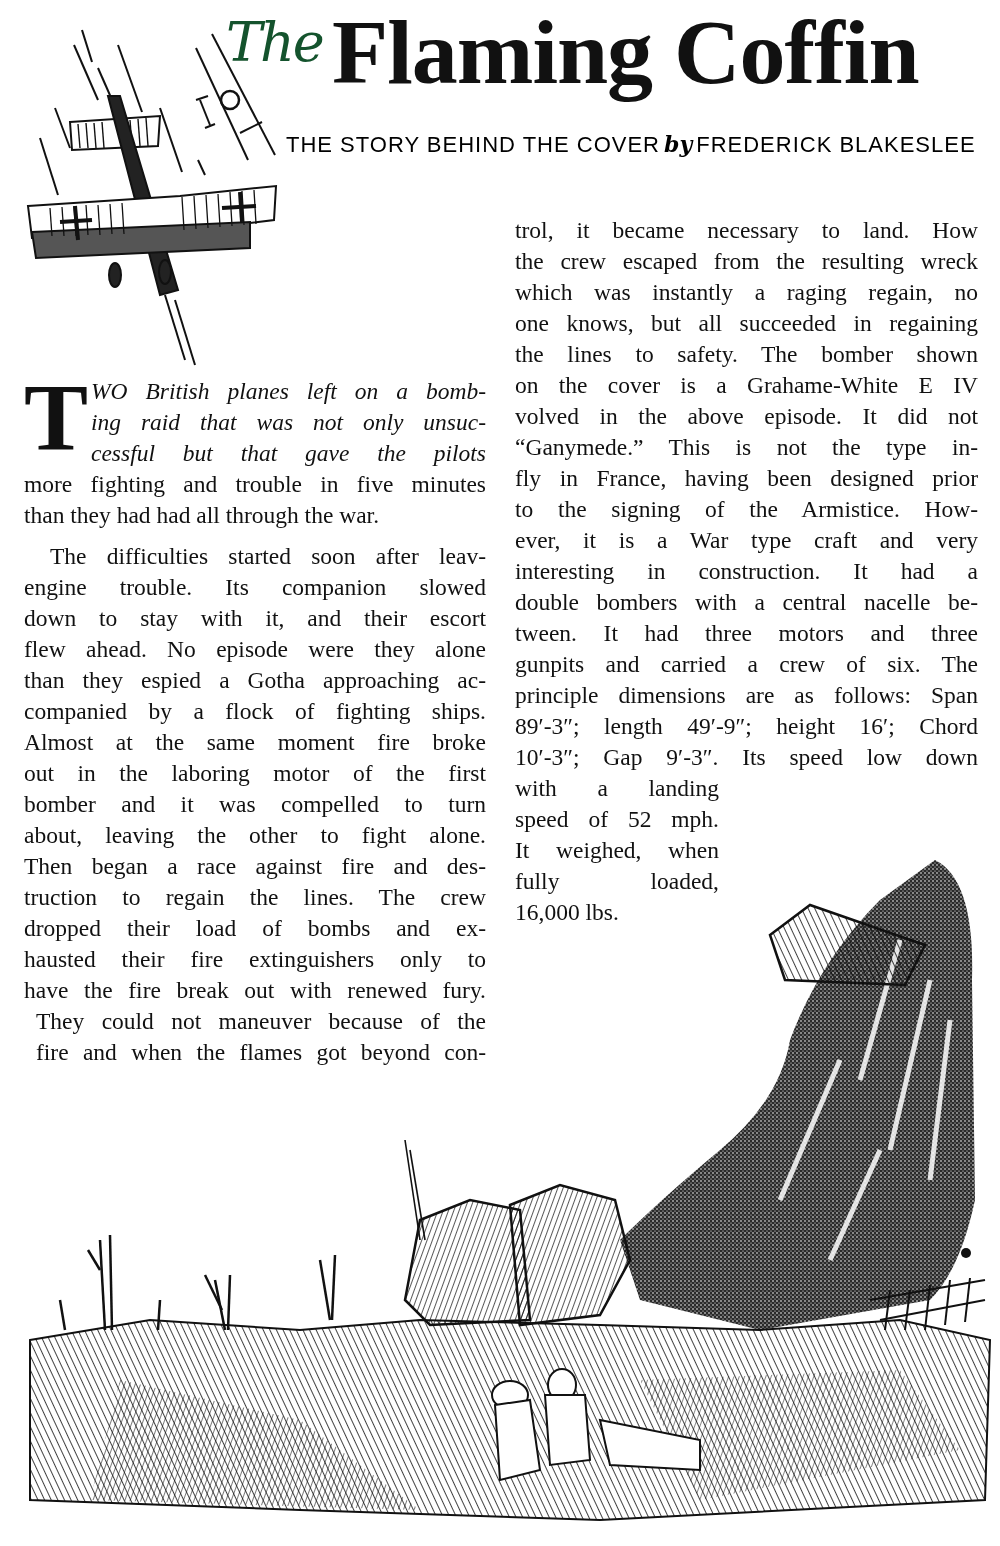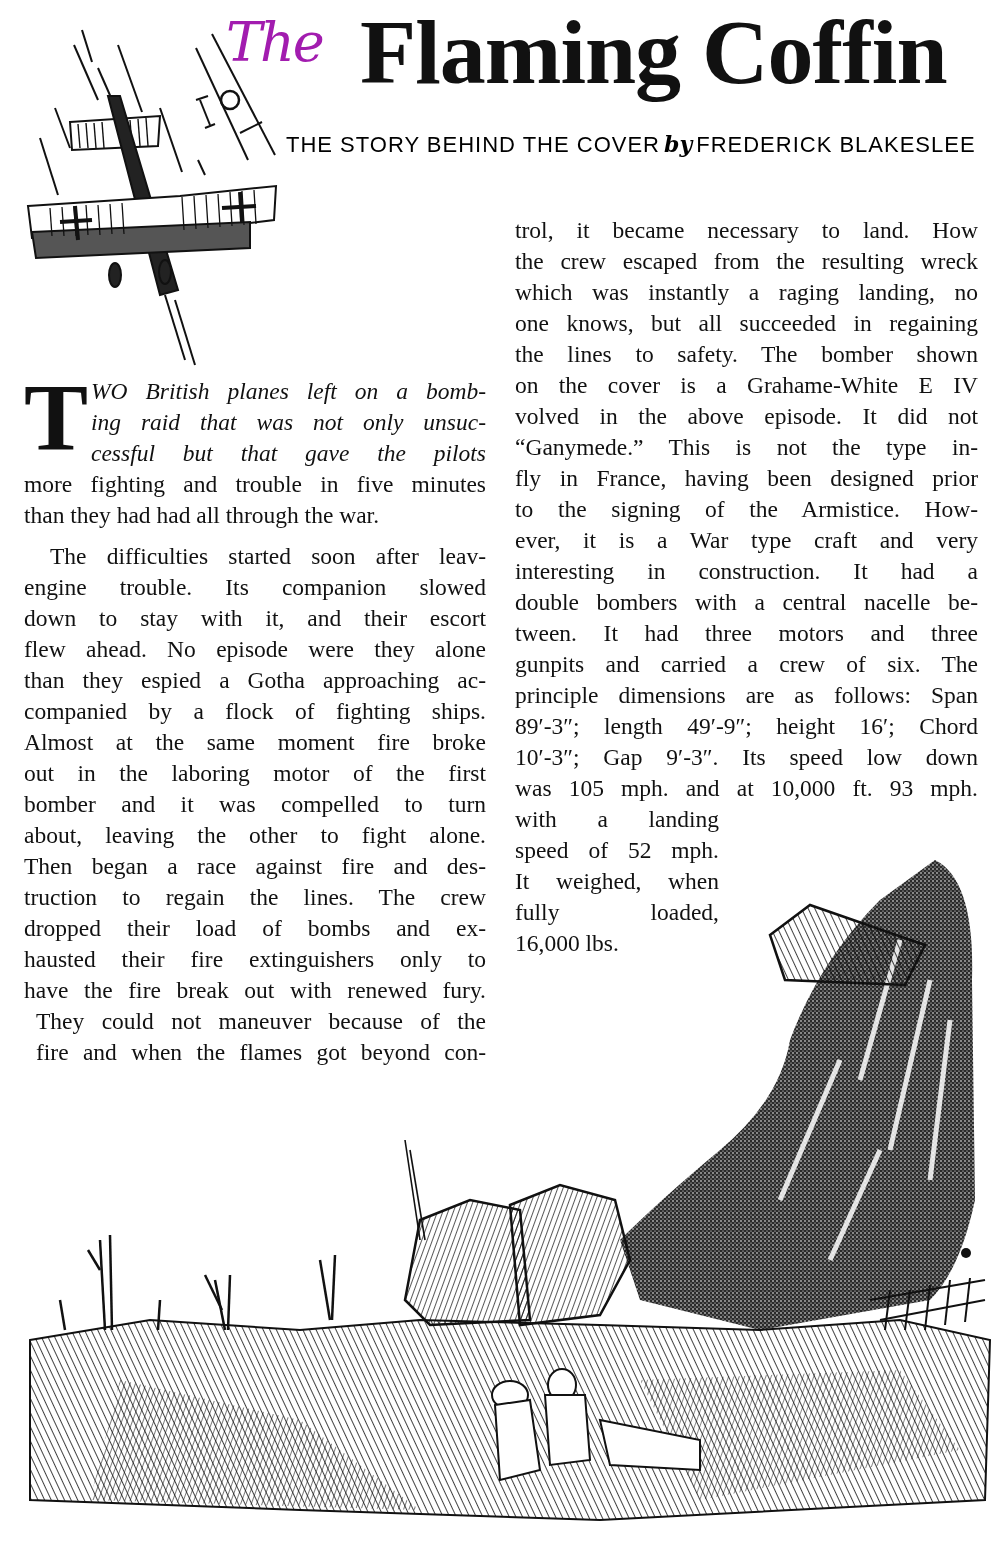--- a/index.html
+++ b/index.html
@@ -2,23 +2,23 @@
 <html><head>
 <meta charset="utf-8">
 <style>
   html, body { margin: 0; padding: 0; background: #ffffff; }
   body { width: 1000px; height: 1546px; position: relative; overflow: hidden;
          font-family: "Liberation Serif", "DejaVu Serif", serif; color: #111; }
   .abs { position: absolute; }
 
   
   #title-the { left: 226px; top: 16px; font-family: "DejaVu Serif", serif; font-style: italic;
-               font-size: 54px; line-height: 1; color: #a21caf; letter-spacing: -2px; }
+               font-size: 54px; line-height: 1; color: #14532d; letter-spacing: -2px; }
   #title-main { left: 332px; top: 6px; font-family: "Liberation Serif", serif; font-size: 92px;
-                line-height: 1; color: #111; letter-spacing: -1px; font-weight: bold; margin-left: 28px; }
+                line-height: 1; color: #111; letter-spacing: -1px; font-weight: bold; }
   #subtitle { left: 286px; top: 131px; font-family: "Liberation Sans", sans-serif; font-size: 22px;
               letter-spacing: 1px; color: #000000; white-space: nowrap; }
   #subtitle .by { font-family: "DejaVu Serif", serif; font-style: italic; font-weight: bold;
                   font-size: 22px; letter-spacing: 0; margin: 0 4px; }
 
   
   .col { position: absolute; font-size: 23.5px; line-height: 31px; text-align: justify; hyphens: none; }
   .line { display: block; text-align: justify; text-align-last: justify; white-space: nowrap; height: 31px; }
   .line.last { text-align-last: left; }
   #col-left { left: 24px; top: 376px; width: 462px; }
@@ -132,37 +132,36 @@
   </div>
   <div style="padding-left:12px;">
     <span class="line">They could not maneuver because of the</span>
     <span class="line">fire and when the flames got beyond con-</span>
   </div>
 </div>
 
 <div class="col" id="col-right">
   <span class="line">trol, it became necessary to land. How</span>
   <span class="line">the crew escaped from the resulting wreck</span>
-  <span class="line">which was instantly a raging landing, no</span>
+  <span class="line">which was instantly a raging regain, no</span>
   <span class="line">one knows, but all succeeded in regaining</span>
   <span class="line">the lines to safety. The bomber shown</span>
   <span class="line">on the cover is a Grahame-White E IV</span>
   <span class="line">volved in the above episode. It did not</span>
   <span class="line">“Ganymede.” This is not the type in-</span>
   <span class="line">fly in France, having been designed prior</span>
   <span class="line">to the signing of the Armistice. How-</span>
   <span class="line">ever, it is a War type craft and very</span>
   <span class="line">interesting in construction. It had a</span>
   <span class="line">double bombers with a central nacelle be-</span>
   <span class="line">tween. It had three motors and three</span>
   <span class="line">gunpits and carried a crew of six. The</span>
   <span class="line">principle dimensions are as follows: Span</span>
   <span class="line">89′-3″; length 49′-9″; height 16′; Chord</span>
   <span class="line">10′-3″; Gap 9′-3″. Its speed low down</span>
-  <span class="line">was 105 mph. and at 10,000 ft. 93 mph.</span>
   <div style="width:204px">
     <span class="line">with a landing</span>
     <span class="line">speed of 52 mph.</span>
     <span class="line">It weighed, when</span>
     <span class="line">fully loaded,</span>
     <span class="line last">16,000 lbs.</span>
   </div>
 </div>
 
 <svg width="1000" height="700" style="left:0;top:846px" viewBox="0 846 1000 700">

